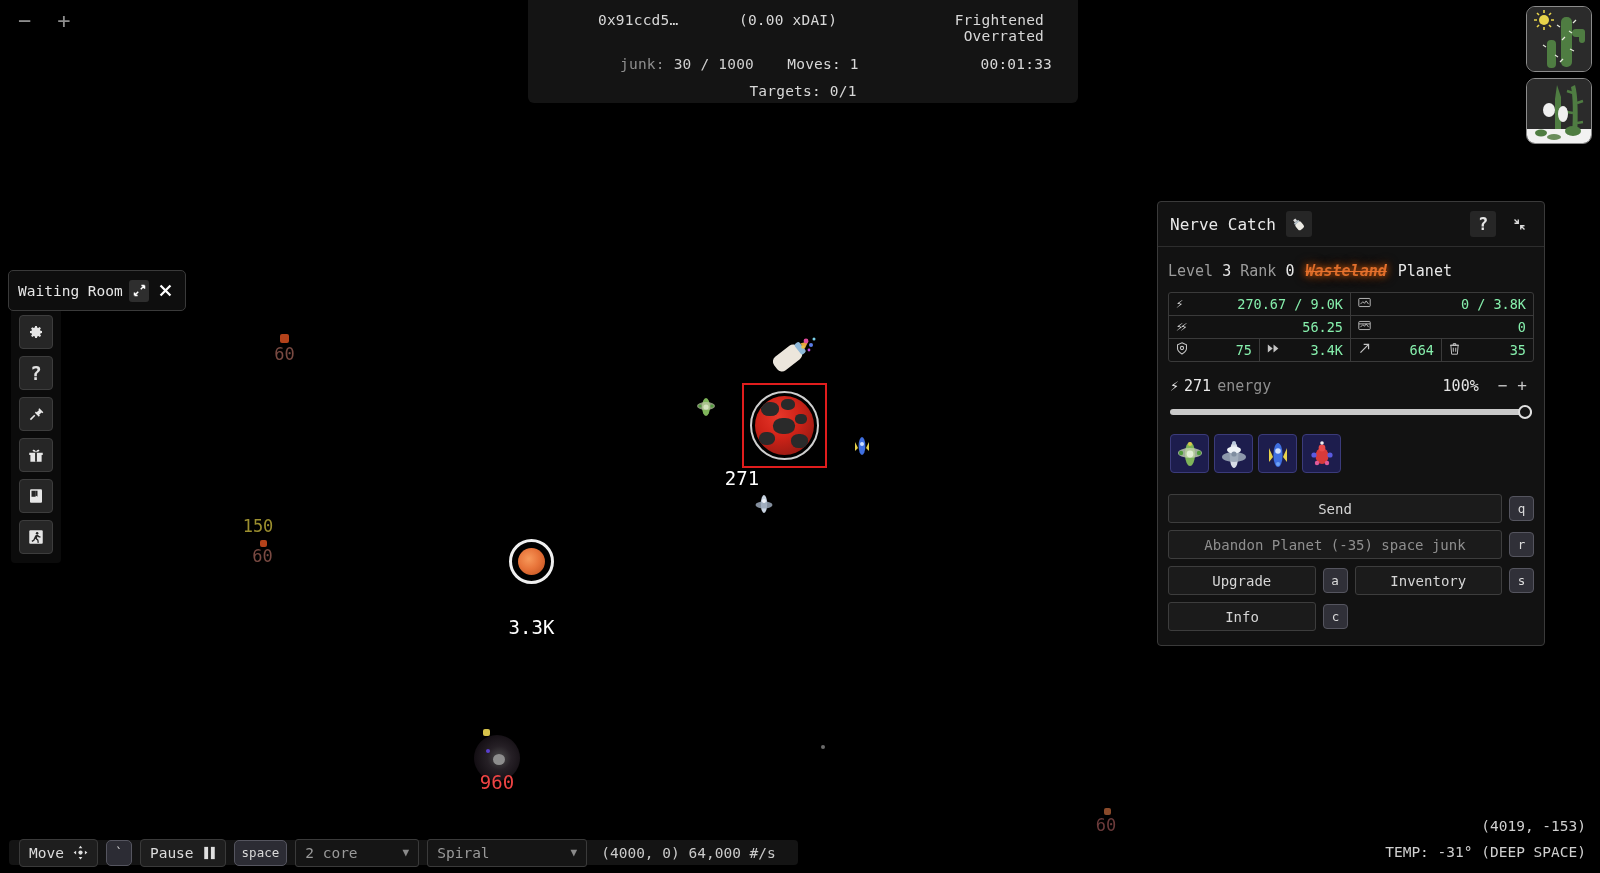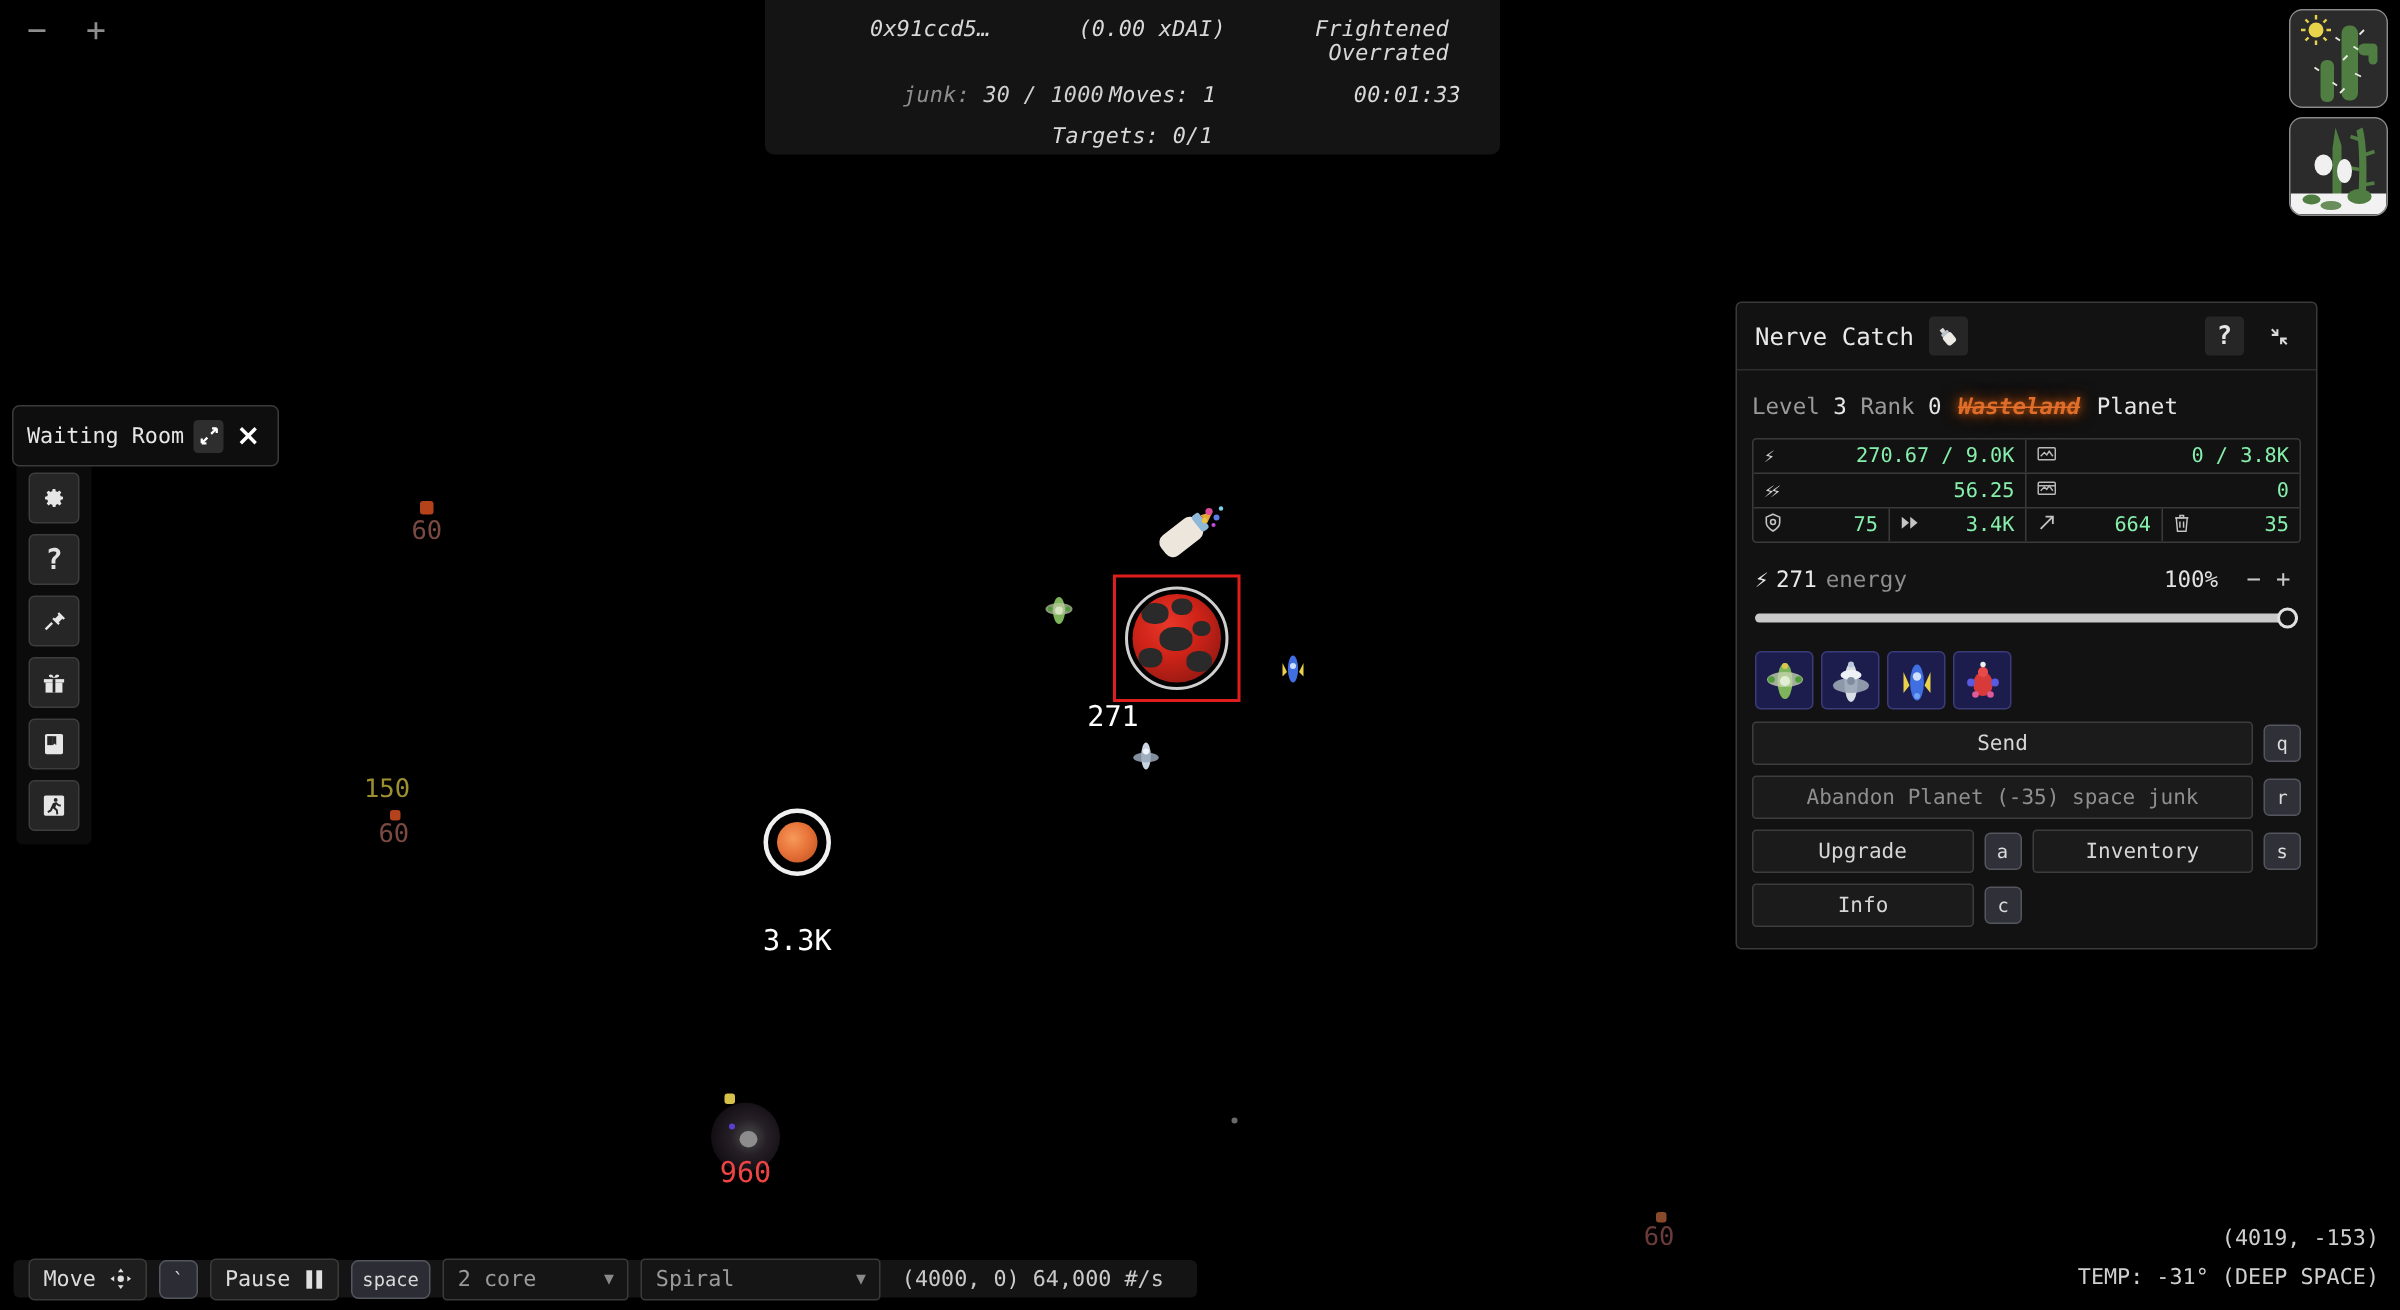--- a/index.html
+++ b/index.html
@@ -15,24 +15,24 @@
   
   .zoomctl { position:absolute; top:8px; left:12px; display:flex; gap:14px; align-items:center; }
   .zoomctl button {
     background:transparent; border:none; color:#8d8d8d;
     font-size:22px; line-height:1; cursor:pointer;
     font-family:"DejaVu Sans Mono", monospace; padding:2px 6px;
   }
 
   
   .tophud {
-    position:absolute; left:510px; top:0px; width:490px; height:103px;
+    position:absolute; left:528px; top:0px; width:550px; height:103px;
     background:#141414; border-radius:0 0 6px 6px;
     padding:12px 26px 10px 26px;
-    font-size:14.5px; color:#d8d8d8; letter-spacing:.2px;font-style:italic;
+    font-size:14.5px; color:#d8d8d8; letter-spacing:.2px;
   }
   .hud-row { display:flex; width:100%; }
   .hud-row1 { justify-content:flex-start; margin-bottom:12px; }
   .hud-row1 .a { width:185px; padding-left:44px; }
   .hud-row1 .b { width:160px; }
   .hud-row1 .c { flex:1; text-align:right; padding-right:8px; }
   .hud-row2 { margin-bottom:11px; }
   .hud-row2 .a { width:200px; text-align:right; color:#cfcfcf;}
   .hud-row2 .a .dim { color:#8e8e8e; }
   .hud-row2 .b { flex:1; text-align:center; }
@@ -115,21 +115,21 @@
 
   
   .ships { display:flex; gap:5px; margin:17px 2px 0 2px; }
   .ship {
     width:39px; height:39px; border-radius:4px; background:#1d1d4d;
     border:1px solid #3b3b7a; display:flex; align-items:center; justify-content:center;
     cursor:pointer; overflow:hidden;
   }
 
   
-  .actions { margin-top:8px; display:flex; flex-direction:column; gap:7px; }
+  .actions { margin-top:21px; display:flex; flex-direction:column; gap:7px; }
   .arow { display:flex; gap:7px; align-items:center; }
   .abtn {
     background:#1b1b1b; border:1px solid #3d3d3d; border-radius:3px;
     height:29px; display:flex; align-items:center; justify-content:center;
     font-size:14px; color:#d6d6d6; cursor:pointer; font-family:"DejaVu Sans Mono", monospace;
   }
   .abtn.wide { flex:1; }
   .abtn.half { width:148px; }
   .abtn.dim { color:#8f8f8f; }
   .key {

